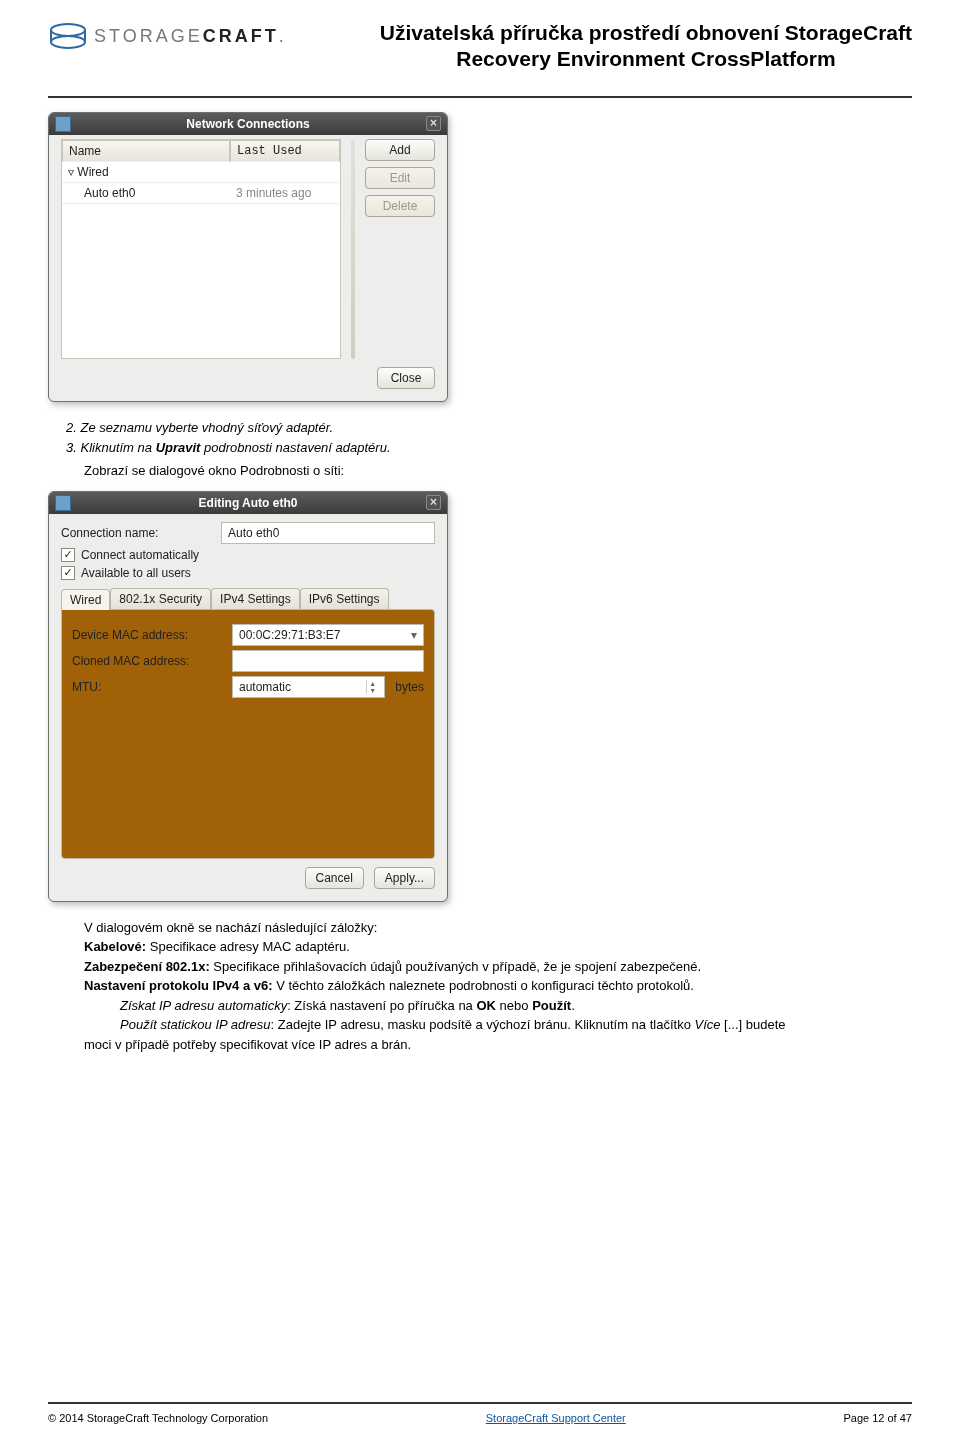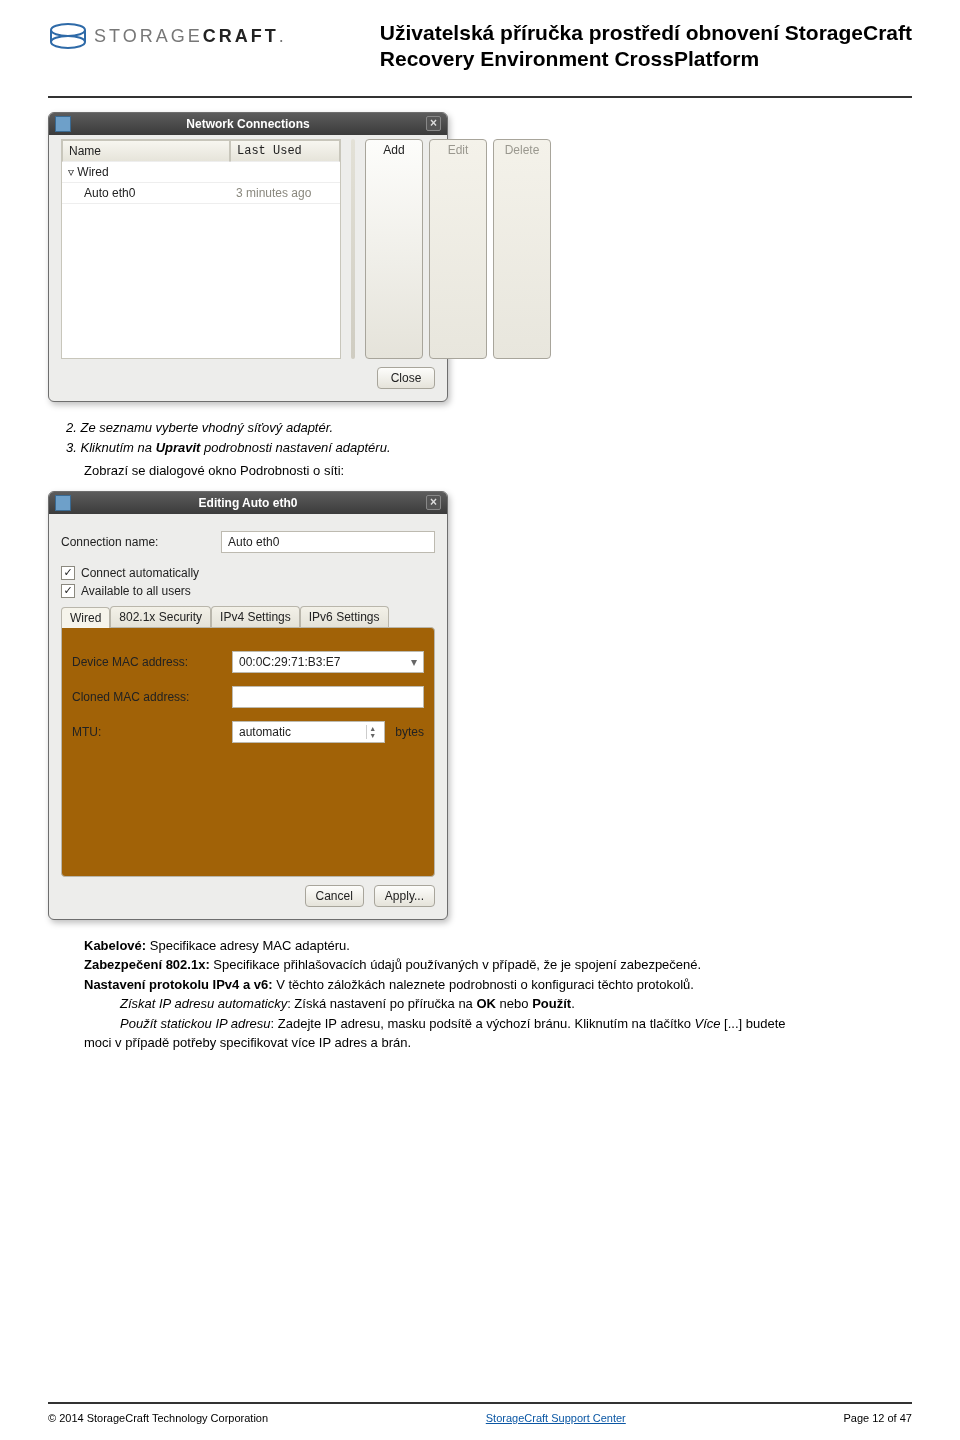--- a/index.html
+++ b/index.html
@@ -12,21 +12,21 @@
     position: relative;
     background: #fff;
   }
   .page { padding: 20px 48px 0 48px; }
   .header { position: relative; height: 66px; margin-bottom: 10px; }
   .logo { position: absolute; left: 0; top: 0; display: flex; align-items: center; gap: 6px; }
   .logo-mark { width: 40px; height: 32px; position: relative; }
   .logo-mark svg { width: 100%; height: 100%; }
   .logo-text { font-size: 18px; letter-spacing: 3px; font-weight: 400; color: #777; }
   .logo-text b { color: #222; font-weight: 700; }
-  .doc-title { position: absolute; right: 0; top: 0; text-align: left; font-size: 21px; font-weight: 700; line-height: 1.25; }
+  .doc-title { position: absolute; right: 0; top: 0; text-align: center; font-size: 21px; font-weight: 700; line-height: 1.25; }
   .hr { border-top: 2px solid #333; margin: 4px 0 14px 0; }
 
   
   .shot { display: inline-block; background: #ededeb; border: 1px solid #6e6e6e; border-radius: 6px; box-shadow: 2px 3px 6px rgba(0,0,0,.25); font-size: 12px; color: #222; }
   .tb { background: linear-gradient(#5c5c5c,#3b3b3b); color: #fff; height: 22px; display: flex; align-items: center; justify-content: center; position: relative; border-radius: 5px 5px 0 0; font-weight: 700; }
   .tb .x { position: absolute; right: 6px; top: 3px; width: 15px; height: 15px; border: 1px solid #888; border-radius: 2px; background: #555; color:#ddd; font-size:12px; line-height: 13px; text-align:center; }
   .tb .ic { position:absolute; left:6px; top:3px; width:16px; height:16px; background:#6ea0c9; border:1px solid #3a6a92; }
   .gbtn { display:inline-block; border:1px solid #a8a59b; background: linear-gradient(#fdfdfb,#e5e3da); border-radius:4px; padding: 3px 10px; font-size:12px; min-width:58px; text-align:center; color:#222; }
   .gbtn.dis { color:#9a988f; background: linear-gradient(#f4f2ea,#e8e6dd); }
   .cell-h { background: linear-gradient(#f7f6f0,#e6e4da); border:1px solid #c8c6bb; padding:3px 6px; font-size:12px; }
@@ -46,21 +46,21 @@
   
   .footer-hr { position: absolute; left: 48px; right: 48px; bottom: 36px; border-top: 2px solid #333; }
   .footer { position: absolute; left: 48px; right: 48px; bottom: 16px; display: flex; justify-content: space-between; font-size: 11px; }
   .footer a { color: #0b57a4; text-decoration: underline; }
 
   
   .tabs { display:flex; gap:0; margin-top:4px; }
   .tab { border:1px solid #b9b6ab; border-bottom:none; background: linear-gradient(#f3f1e8,#e4e2d8); padding:3px 8px; font-size:12px; border-radius:4px 4px 0 0; }
   .tab.active { background:#f6f4eb; position:relative; top:1px; }
   .tabpanel { border:1px solid #b9b6ab; background:#a16207; padding:10px; height: 250px; border-radius:0 4px 4px 4px;}
-  .field { display:flex; align-items:center; gap:10px; margin:13px 0; }
+  .field { display:flex; align-items:center; gap:10px; margin:4px 0; }
   .field label { width: 150px; }
   .field .input { flex:1; border:1px solid #bdbab0; background:#fff; height:22px; padding:0 6px; display:flex; align-items:center; justify-content:space-between; }
   .stepper { width:12px; display:flex; flex-direction:column; }
   .stepper span { font-size:7px; line-height:7px; text-align:center; border-left:1px solid #ccc; color:#666;}
   .chk { display:flex; align-items:center; gap:6px; margin:4px 0; }
   .chkbox { width:14px; height:14px; border:1px solid #8b897f; background:#fff; display:flex; align-items:center; justify-content:center; font-size:11px; }
   .dlg-body { padding:4px 12px 12px 12px; }
   .btnrow-right { display:flex; justify-content:flex-end; gap:10px; margin-top:8px; }
 </style>
 </head>
@@ -105,21 +105,21 @@
           <div class="row">
               <div style="flex:1; font-size:12px;">▿ <span>Wired</span></div>
               <div style="width:110px;"></div>
             </div>
           <div class="row">
               <div style="flex:1; padding-left:22px;">Auto eth0</div>
               <div style="width:110px; color:#8a887e;">3 minutes ago</div>
             </div>
         </div>
         <div style="width:4px; background: linear-gradient(#e3e1d7,#cfccc1); border-radius:2px;"></div>
-        <div style="display:flex; flex-direction:row; gap:6px; width:70px;">
+        <div style="display:flex; flex-direction:column; gap:6px; width:70px;">
           <span class="gbtn">Add</span>
           <span class="gbtn dis">Edit</span>
           <span class="gbtn dis">Delete</span>
         </div>
       </div>
       <div class="btnrow-right">
         <span class="gbtn">Close</span>
       </div>
     </div>
   </div>
@@ -184,20 +184,21 @@
         </div>
       </div>
       <div class="btnrow-right">
         <span class="gbtn">Cancel</span>
         <span class="gbtn">Apply...</span>
       </div>
     </div>
   </div>
 
   <div class="content" style="margin-top:16px;">
+    <div class="indent">V dialogovém okně se nachází následující záložky:</div>
     <div class="indent"><b>Kabelové:</b><span> Specifikace adresy MAC adaptéru.</span></div>
     <div class="indent"><b>Zabezpečení 802.1x:</b><span> Specifikace přihlašovacích údajů používaných v případě, že je spojení zabezpečené.</span></div>
     <div class="indent"><b>Nastavení protokolu IPv4 a v6:</b><span> V těchto záložkách naleznete podrobnosti o konfiguraci těchto protokolů.</span></div>
     <div class="indent2"><i>Získat IP adresu automaticky</i><span>: Získá nastavení po příručka na </span><b>OK</b><span> nebo </span><b>Použít</b><span>.</span></div>
     <div class="indent2"><i>Použít statickou IP adresu</i><span>: Zadejte IP adresu, masku podsítě a výchozí bránu. Kliknutím na tlačítko </span><i>Více</i><span> [...] budete</span></div>
     <div class="para">moci v případě potřeby specifikovat více IP adres a brán.</div>
   </div>
 </div>
 
 <div class="footer-hr"></div>

